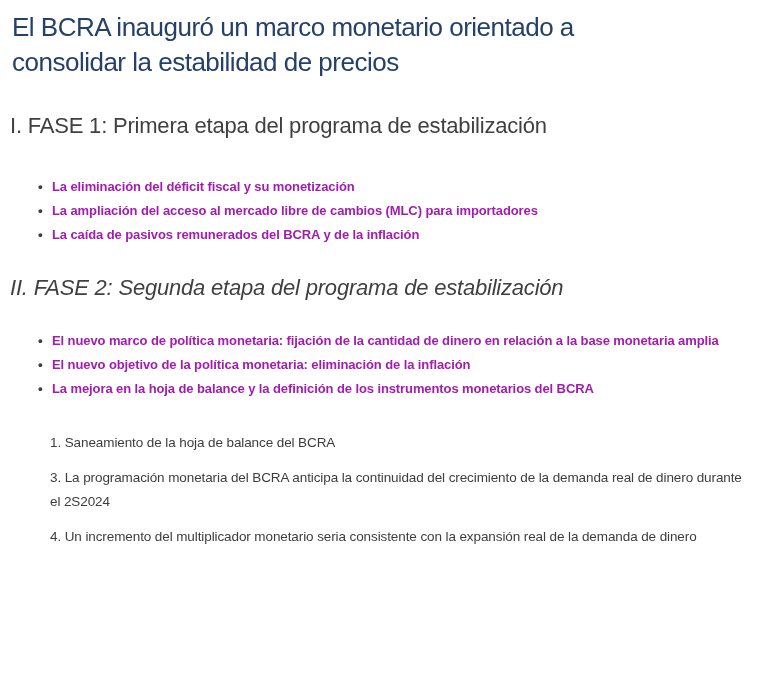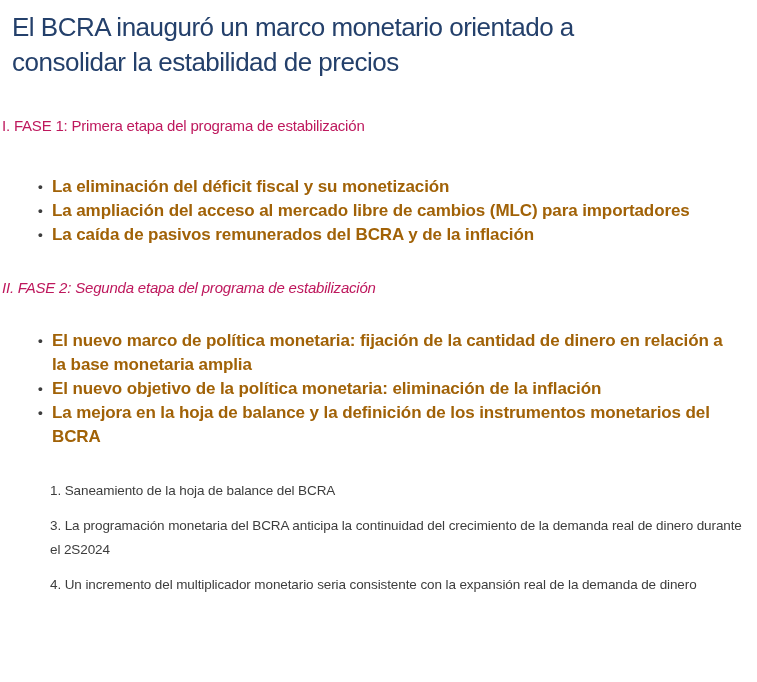--- a/index.html
+++ b/index.html
@@ -20,43 +20,43 @@
   .title {
     margin: 0 0 0 12px;
     max-width: 600px;
     font-size: 26px;
     line-height: 35px;
     font-weight: 400;
     letter-spacing: -0.5px;
     color: #24406b;
   }
   .section-heading {
-    margin: 32px 0 0 2px;
-    font-size: 15px;
+    margin: 32px 0 0 10px;
+    font-size: 22px;
     line-height: 27px;
     font-weight: 400;
     letter-spacing: -0.2px;
-    color: #be185d;
+    color: #404040;
   }
   .section-heading.second { margin-top: 27px; font-style: italic; }
   ul.bullets {
     list-style: none;
     margin: 36px 0 0 0;
     padding: 0 0 0 38px;
     max-width: 740px;
   }
   ul.bullets.second { margin-top: 28px; }
   ul.bullets li {
     position: relative;
     padding-left: 14px;
-    font-size: 17px;
+    font-size: 13px;
     font-weight: 700;
     line-height: 24px;
     letter-spacing: -0.1px;
-    color: #a16207;
+    color: #a21caf;
     max-width: 692px;
   }
   ul.bullets li::before {
     content: "\2022";
     position: absolute;
     left: 0;
     top: 0;
     font-size: 13.5px;
     color: #3d3d3d;
   }

